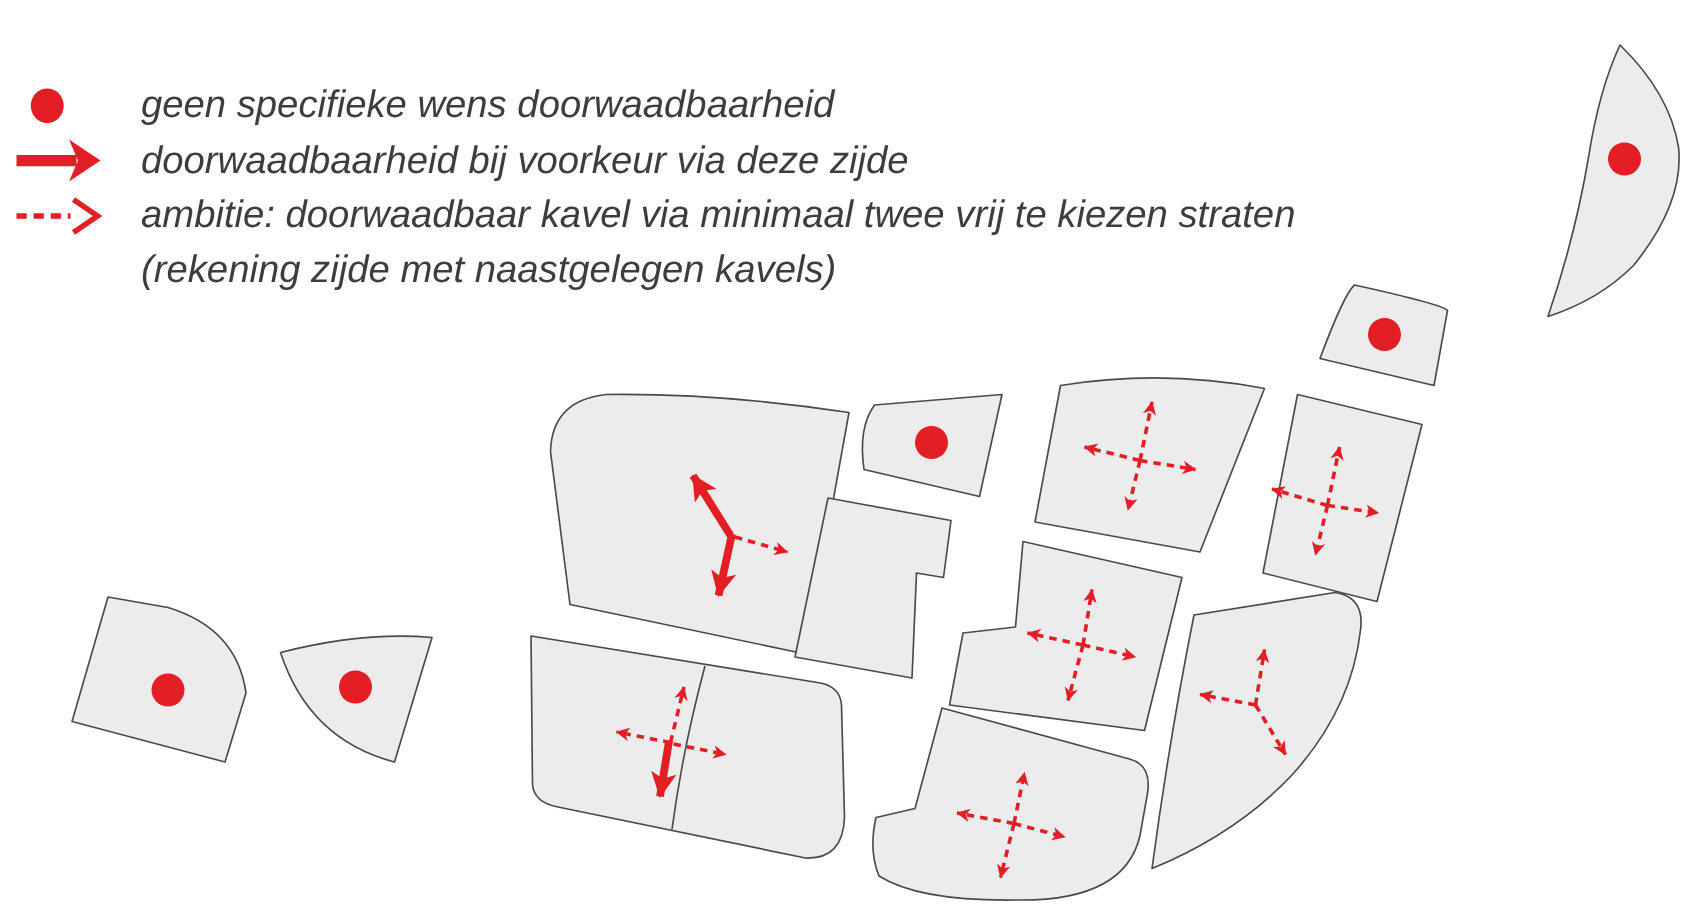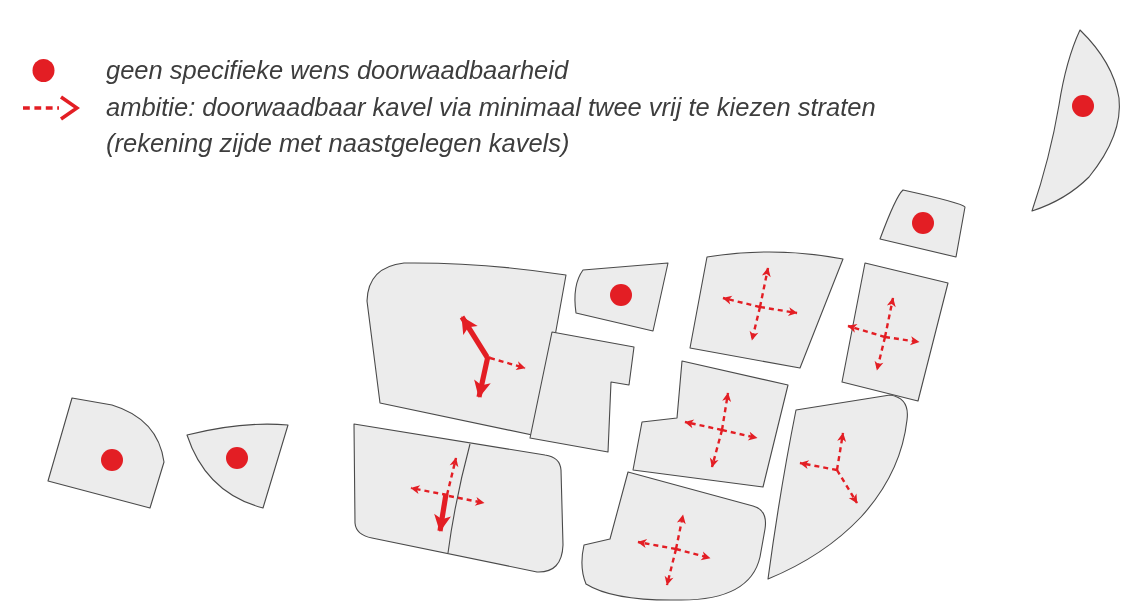--- a/index.html
+++ b/index.html
@@ -8,21 +8,21 @@
   svg.map{position:absolute;left:0;top:0;display:block;}
 
   
   .plot{fill:var(--plot-fill,#ececec);stroke:var(--plot-stroke,#4a4a4a);stroke-width:1.1;stroke-linejoin:round;}
   .divider{fill:none;stroke:var(--plot-stroke,#4a4a4a);stroke-width:1.1;}
   .dot{fill:var(--red,#e31e24);}
   .arrow-dashed{stroke:var(--red,#e31e24);stroke-width:2.4;stroke-dasharray:5 4;fill:none;}
   .arrow-solid{stroke:var(--red,#e31e24);stroke-width:5.2;fill:none;}
 
   
-  .legend{position:absolute;left:22px;top:52px;}
+  .legend{position:absolute;left:10px;top:52px;}
   .legend-row{display:flex;align-items:center;height:36.6px;}
   .legend-row.multi{height:auto;align-items:flex-start;}
   .sym{width:84px;flex:0 0 84px;display:flex;align-items:center;color:var(--red,#e31e24);}
   .legend-row.multi .sym{margin-top:3px;}
   .dot-icon-svg{margin-left:9px;}
   .lbl{font-style:italic;font-size:25.5px;line-height:36.6px;white-space:nowrap;color:var(--text,#3d3d3d);}
   .lbl-lines{display:flex;flex-direction:column;}
 </style>
 </head>
 <body>
@@ -91,20 +91,29 @@
 
   <div class="legend">
     <div class="legend-row">
       <span class="sym">
         <svg class="dot-icon-svg" width="25" height="25" viewBox="0 0 25 25">
           <ellipse cx="12.5" cy="12.5" rx="11" ry="11.5" fill="currentColor"></ellipse>
         </svg>
       </span>
       <span class="lbl">geen specifieke wens doorwaadbaarheid</span>
     </div>
+    <div class="legend-row">
+      <span class="sym">
+        <svg width="58" height="32" viewBox="0 0 58 32">
+          <line x1="1" y1="16" x2="41" y2="16" stroke="currentColor" stroke-width="7.5"></line>
+          <path d="M36,2 L57,16 L36,30 L42,16 Z" fill="currentColor"></path>
+        </svg>
+      </span>
+      <span class="lbl">doorwaadbaarheid bij voorkeur via deze zijde</span>
+    </div>
     <div class="legend-row multi">
       <span class="sym">
         <svg width="58" height="32" viewBox="0 0 58 32">
           <line x1="1" y1="16" x2="37" y2="16" stroke="currentColor" stroke-width="3.6" stroke-dasharray="6.8 4.6"></line>
           <polyline points="39,5 55,16 39,27" fill="none" stroke="currentColor" stroke-width="3.6"></polyline>
         </svg>
       </span>
       <span class="lbl-lines">
         <span class="lbl">ambitie: doorwaadbaar kavel via minimaal twee vrij te kiezen straten</span>
         <span class="lbl">(rekening zijde met naastgelegen kavels)</span>

